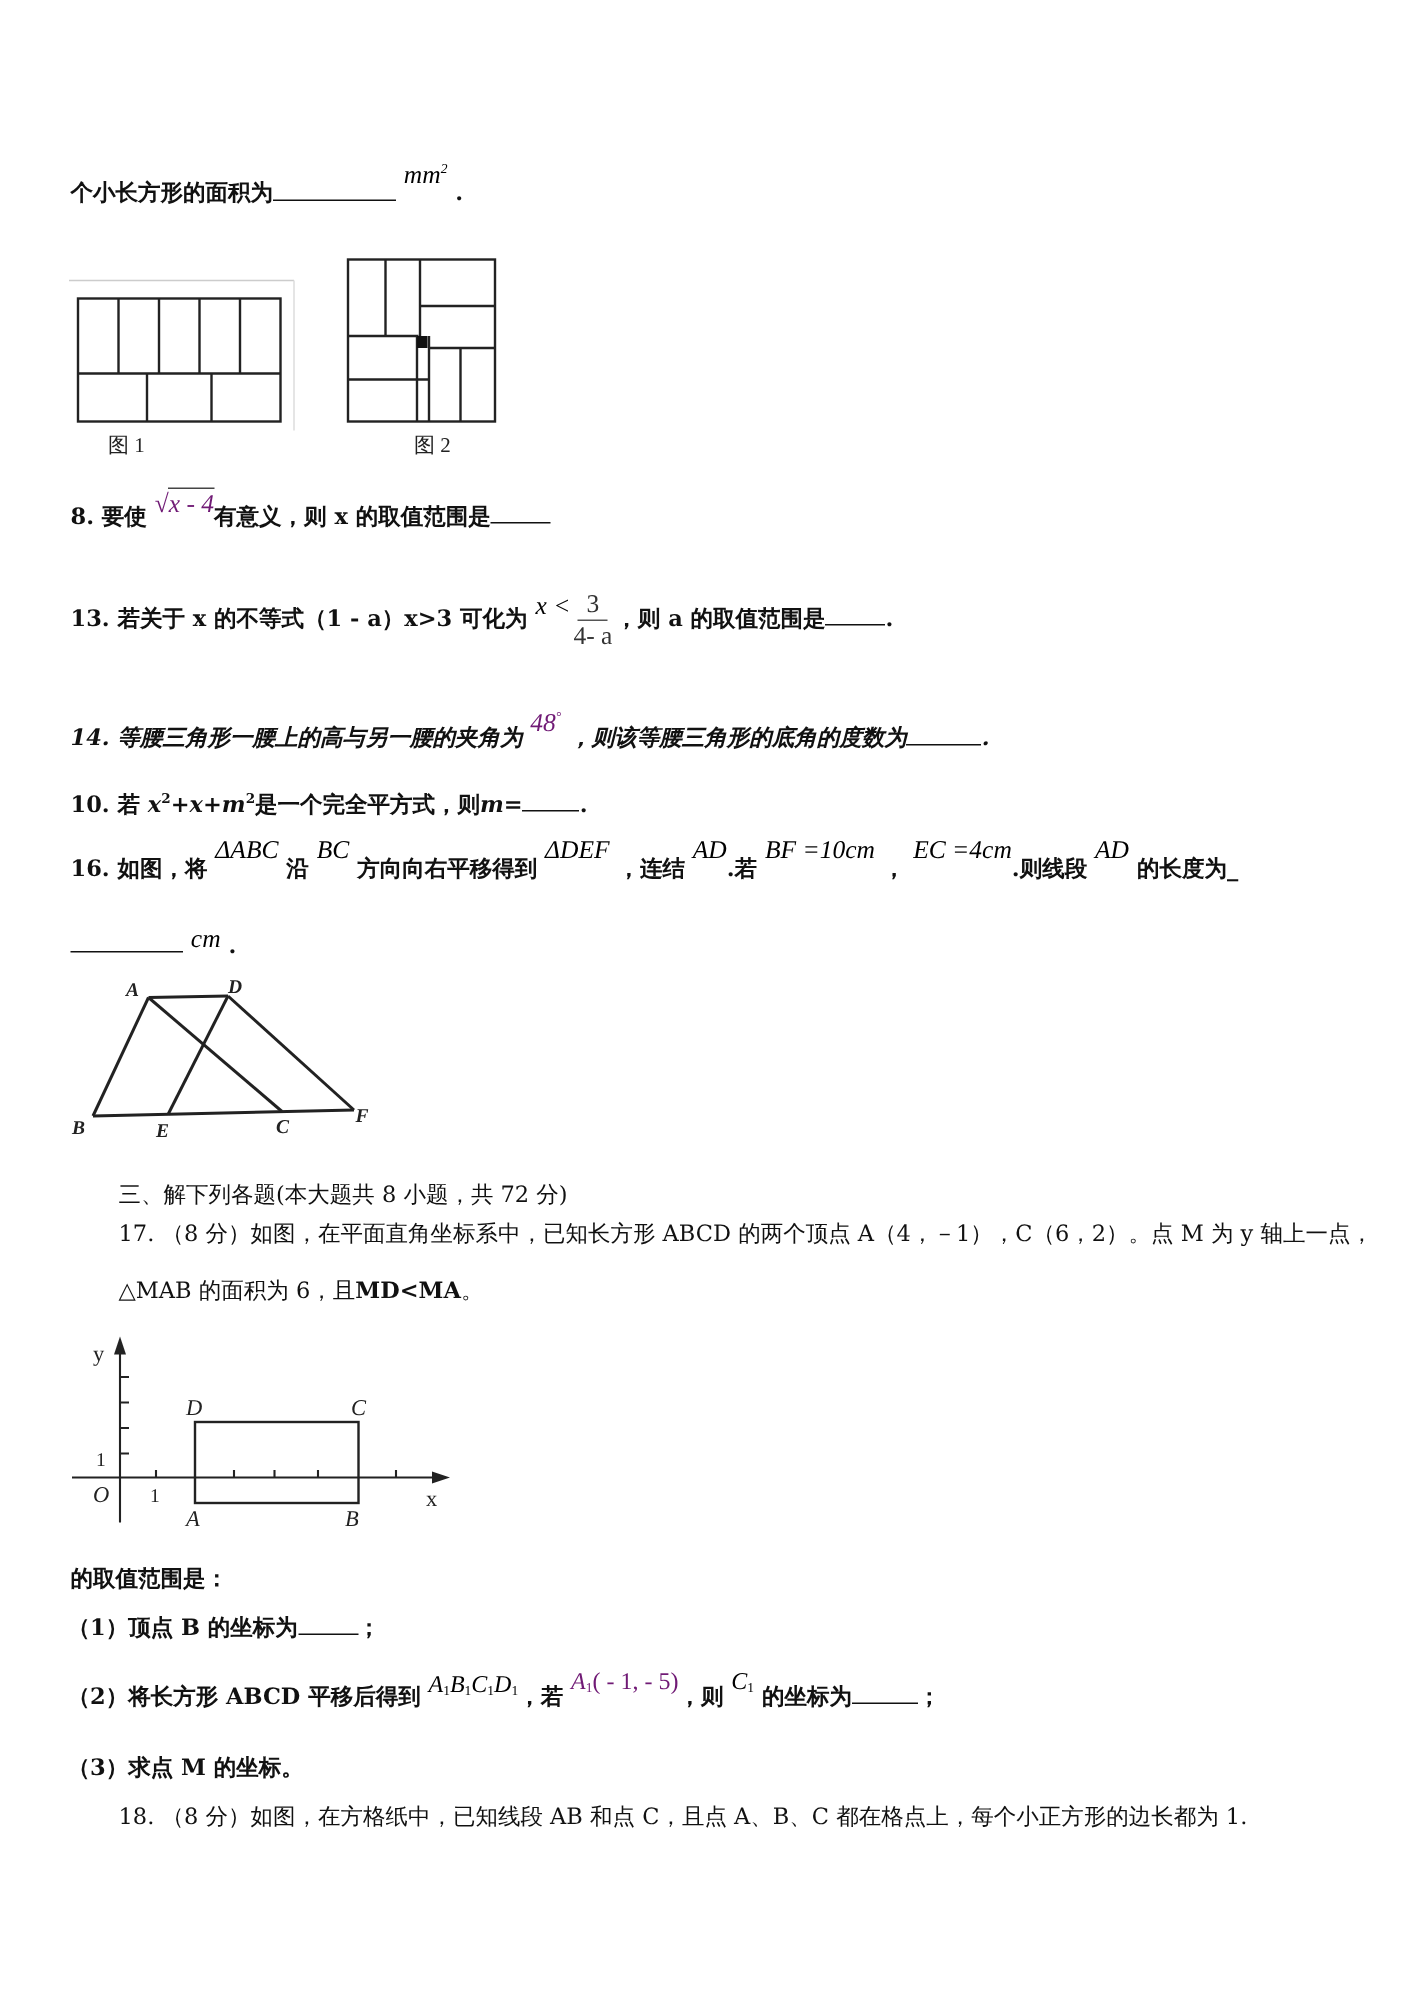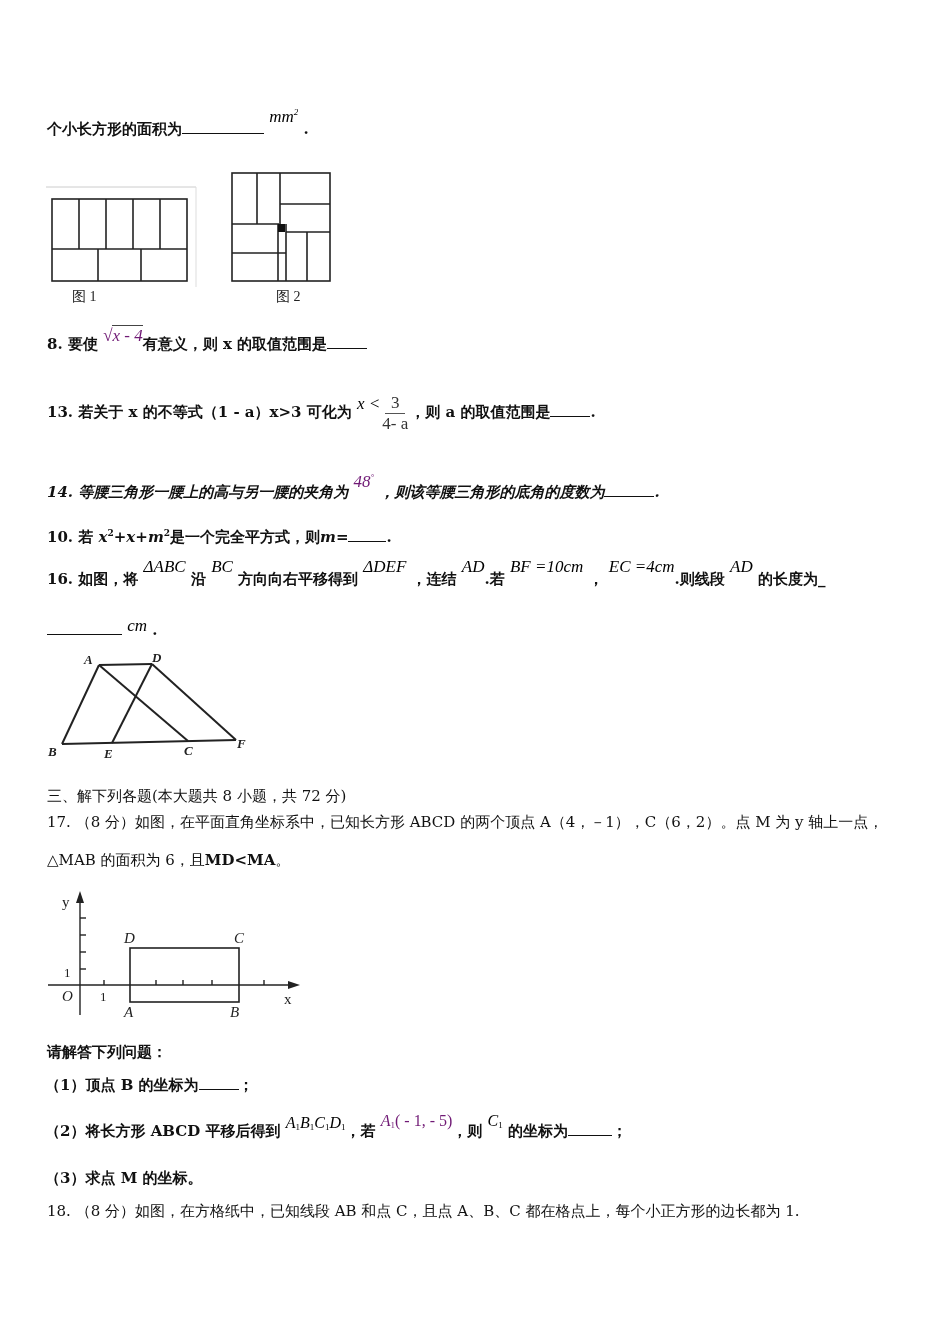--- a/index.html
+++ b/index.html
@@ -1,20 +1,20 @@
 <!DOCTYPE html>
 <html><head>
 <meta charset="utf-8">
 <style>
   html, body { margin: 0; padding: 0; background: #ffffff; }
   body { width: 950px; height: 1344px; position: relative; overflow: hidden;
          font-family: "DejaVu Serif", "Liberation Serif", serif; color: #111; }
   .abs { position: absolute; }
   .line { position: absolute; left: 47px; font-size: 15px; font-weight: bold; white-space: nowrap; line-height: 20px; }
-  .light { font-weight: normal; }
+  .light { font-weight: normal; margin-left: 32px; }
   .math { font-family: "Liberation Serif", serif; font-style: italic; font-weight: normal; color: #000000; font-size: 17px; position: relative; }
   .math.up { top: -12px; }
   .mathn { font-family: "Liberation Serif", serif; font-weight: normal; color: #701a75; font-size: 17px; position: relative; }
   .blank { display: inline-block; border-bottom: 1px solid #111; height: 14px; vertical-align: baseline; }
   sup.s { font-size: 9px; }
   .frac { display: inline-flex; flex-direction: column; align-items: center; vertical-align: middle; font-family: "Liberation Serif", serif; font-weight: normal; color: #333; font-size: 17px; margin: 0 2px; }
   .frac .num { border-bottom: 1px solid #555; padding: 0 6px; line-height: 20px; }
   .frac .den { line-height: 20px; }
   .sub1 { font-size: 9px; vertical-align: -2px; font-style: normal; }
   svg text { font-family: "Liberation Serif", serif; }
@@ -166,21 +166,21 @@
     <text x="18" y="116" font-style="italic">O</text>
     <text x="56" y="116" font-size="13">1</text>
     <text x="20" y="92" font-size="13">1</text>
     <text x="80" y="58" font-style="italic">D</text>
     <text x="190" y="58" font-style="italic">C</text>
     <text x="80" y="132" font-style="italic">A</text>
     <text x="186" y="132" font-style="italic">B</text>
   </g>
 </svg>
 
-<div class="line" style="top:1042px;">请解答下列问题：</div>
+<div class="line" style="top:1042px;">的取值范围是：</div>
 
 <div class="line" style="top:1075px; left:45px;">
   <span>（1）顶点 B 的坐标为</span><span class="blank" style="width:40px;"></span><span>；</span>
 </div>
 
 <div class="line" style="top:1121px; left:45px;">
   <span>（2）将长方形 ABCD 平移后得到</span>
   <span class="math" style="top:-8px; font-size:16px;">A<span class="sub1">1</span>B<span class="sub1">1</span>C<span class="sub1">1</span>D<span class="sub1">1</span></span><span>，若</span>
   <span class="mathn" style="top:-10px; font-size:16px;"><i>A</i><span class="sub1">1</span><span>( - 1, - 5)</span></span><span>，则</span>
   <span class="math" style="top:-10px; font-size:16px;"><span>C</span><span class="sub1">1</span></span>

